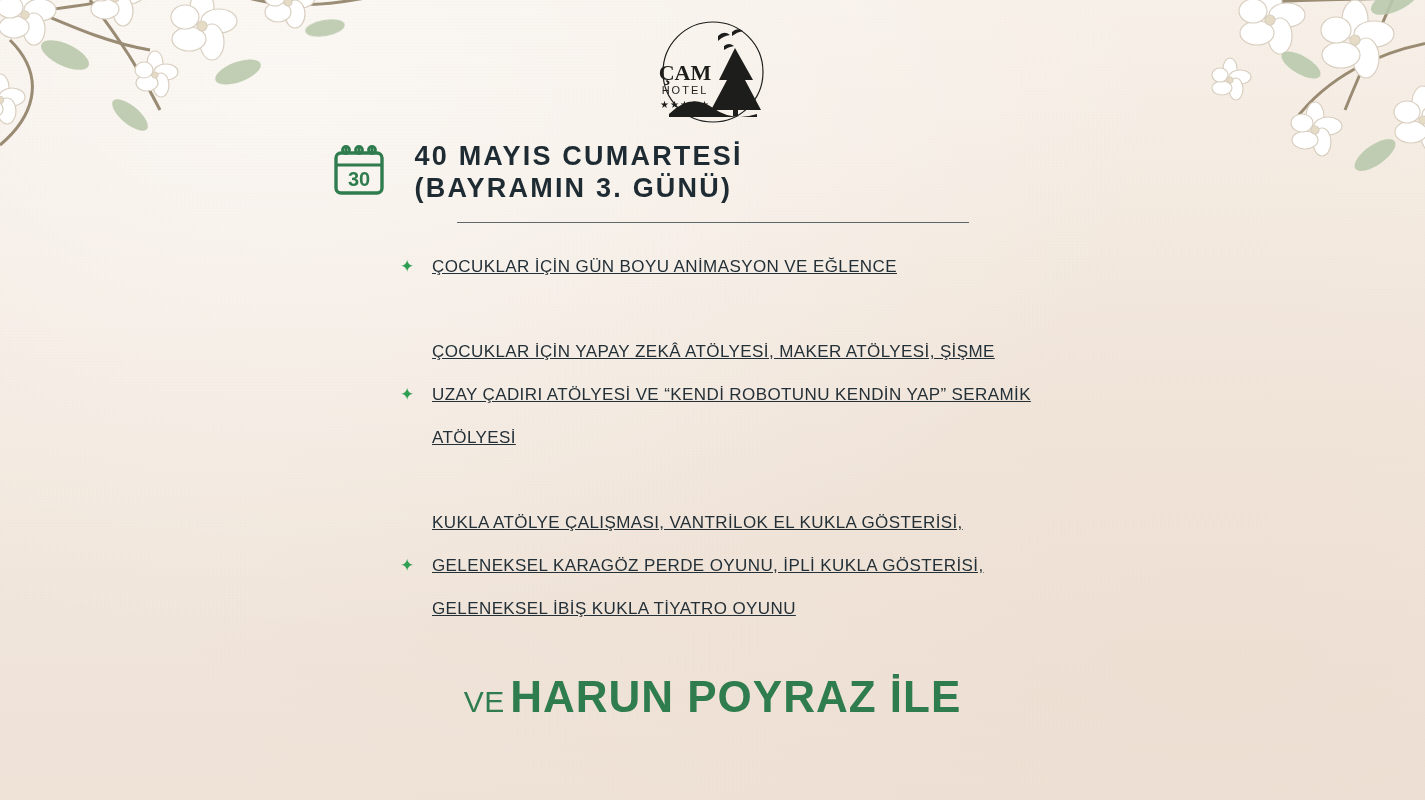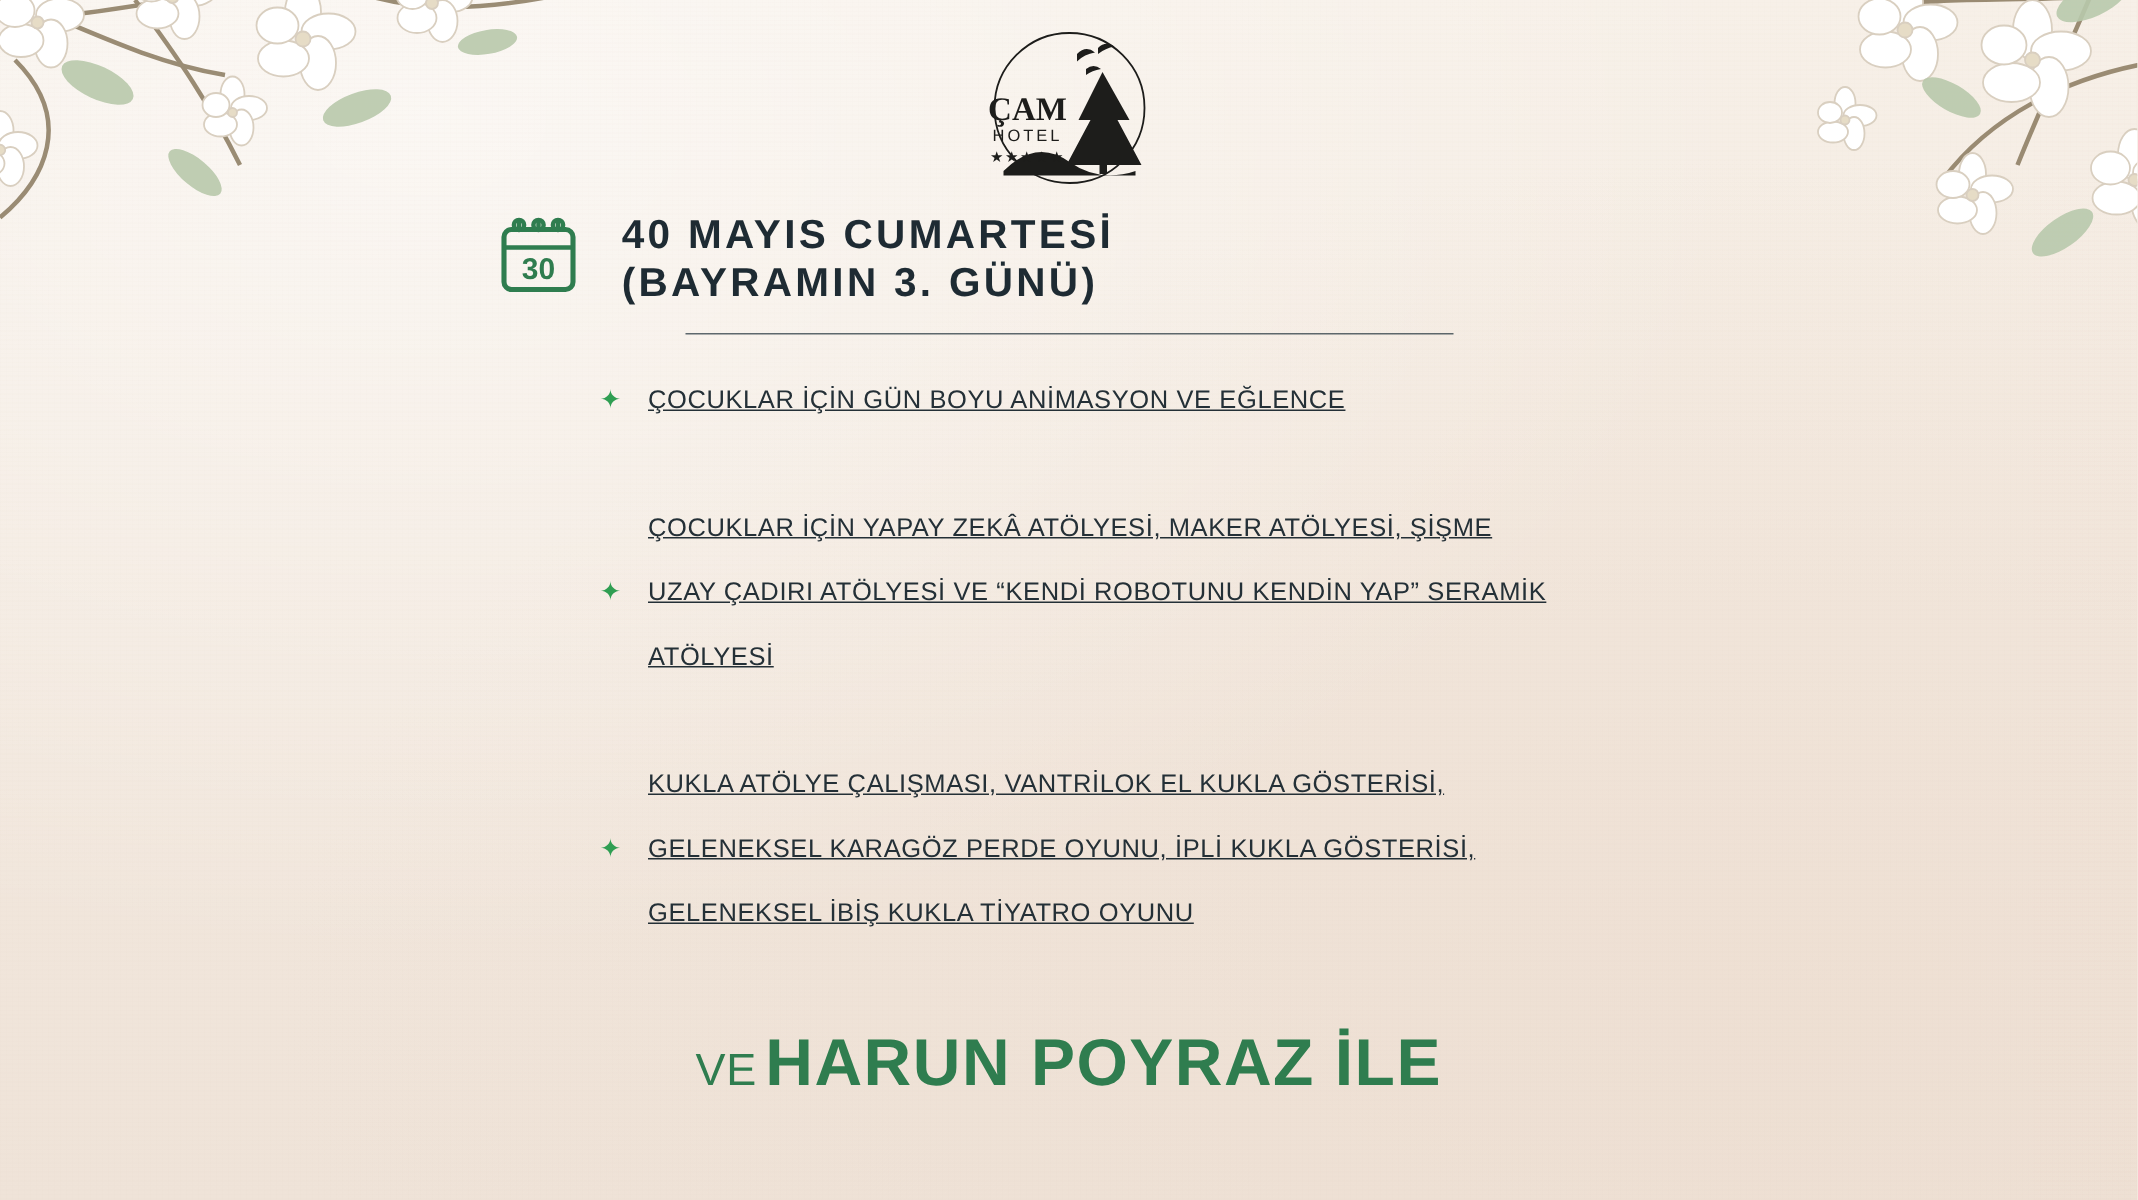--- a/index.html
+++ b/index.html
@@ -124,21 +124,20 @@
   .closing {
     position: absolute;
     left: 0;
     right: 0;
     top: 668px;
     text-align: center;
     color: #2f7d4f;
     font-weight: bold;
     letter-spacing: 1px;
     line-height: 58px;
-    margin-top: 12px;
   }
   .closing .lead {
     font-size: 30px;
     font-weight: normal;
     letter-spacing: .5px;
   }
   .closing .big { font-size: 44px; }
   .closing .line2 { font-size: 46px; display: block; }
 </style>
 </head>

